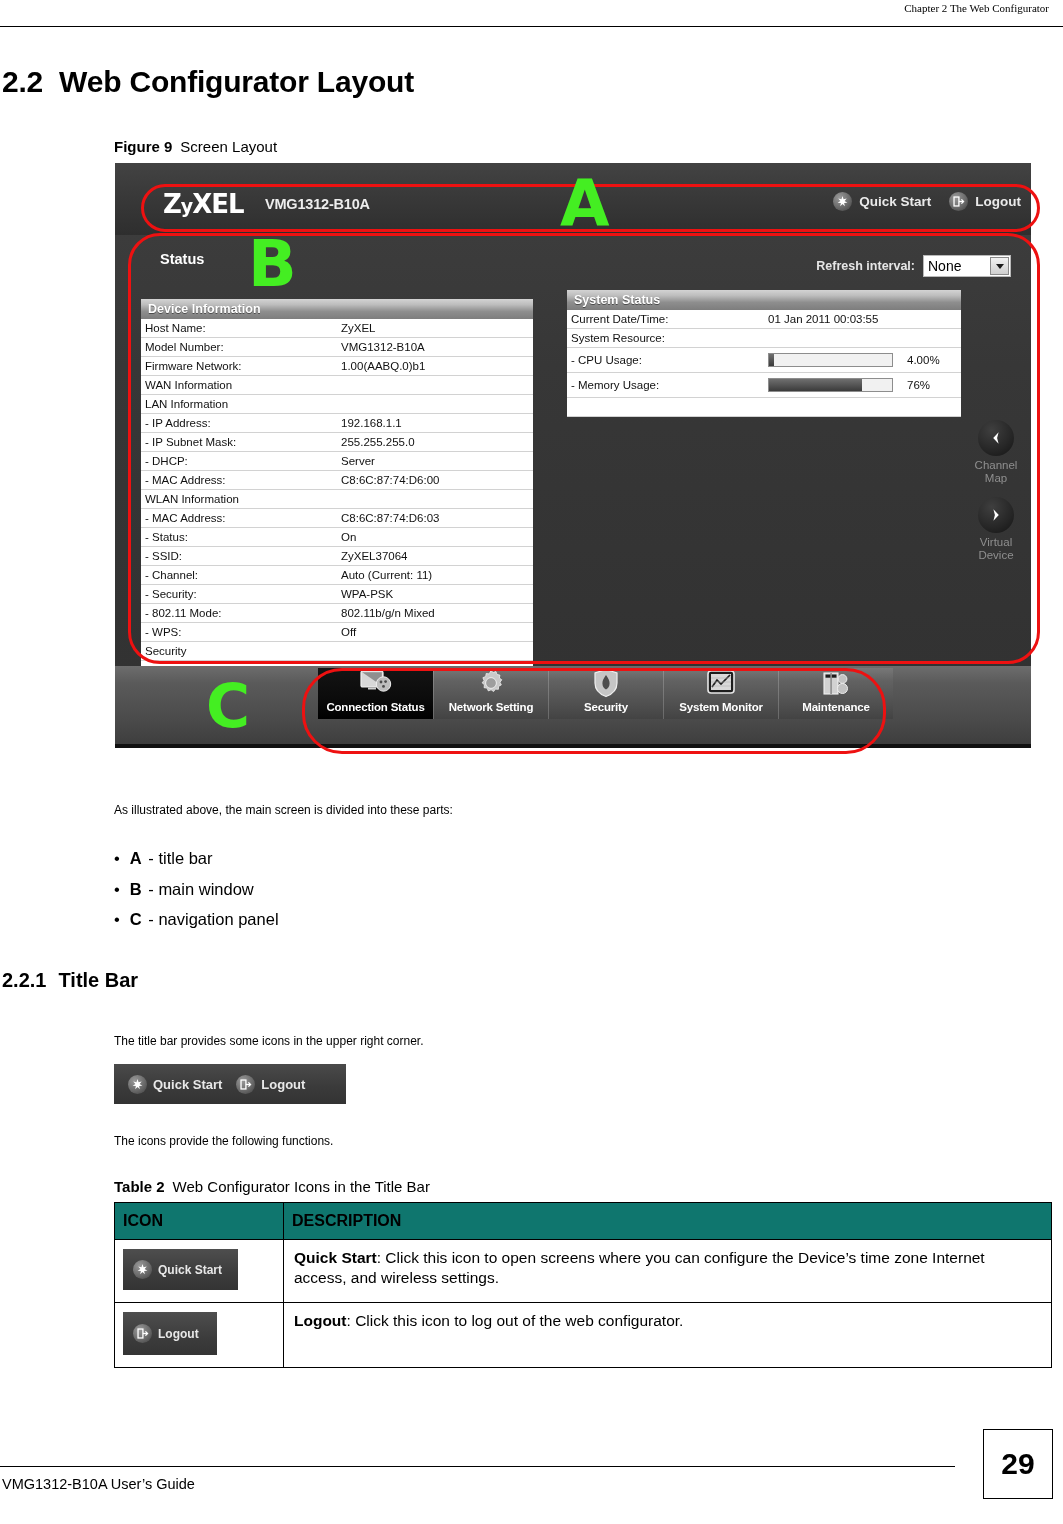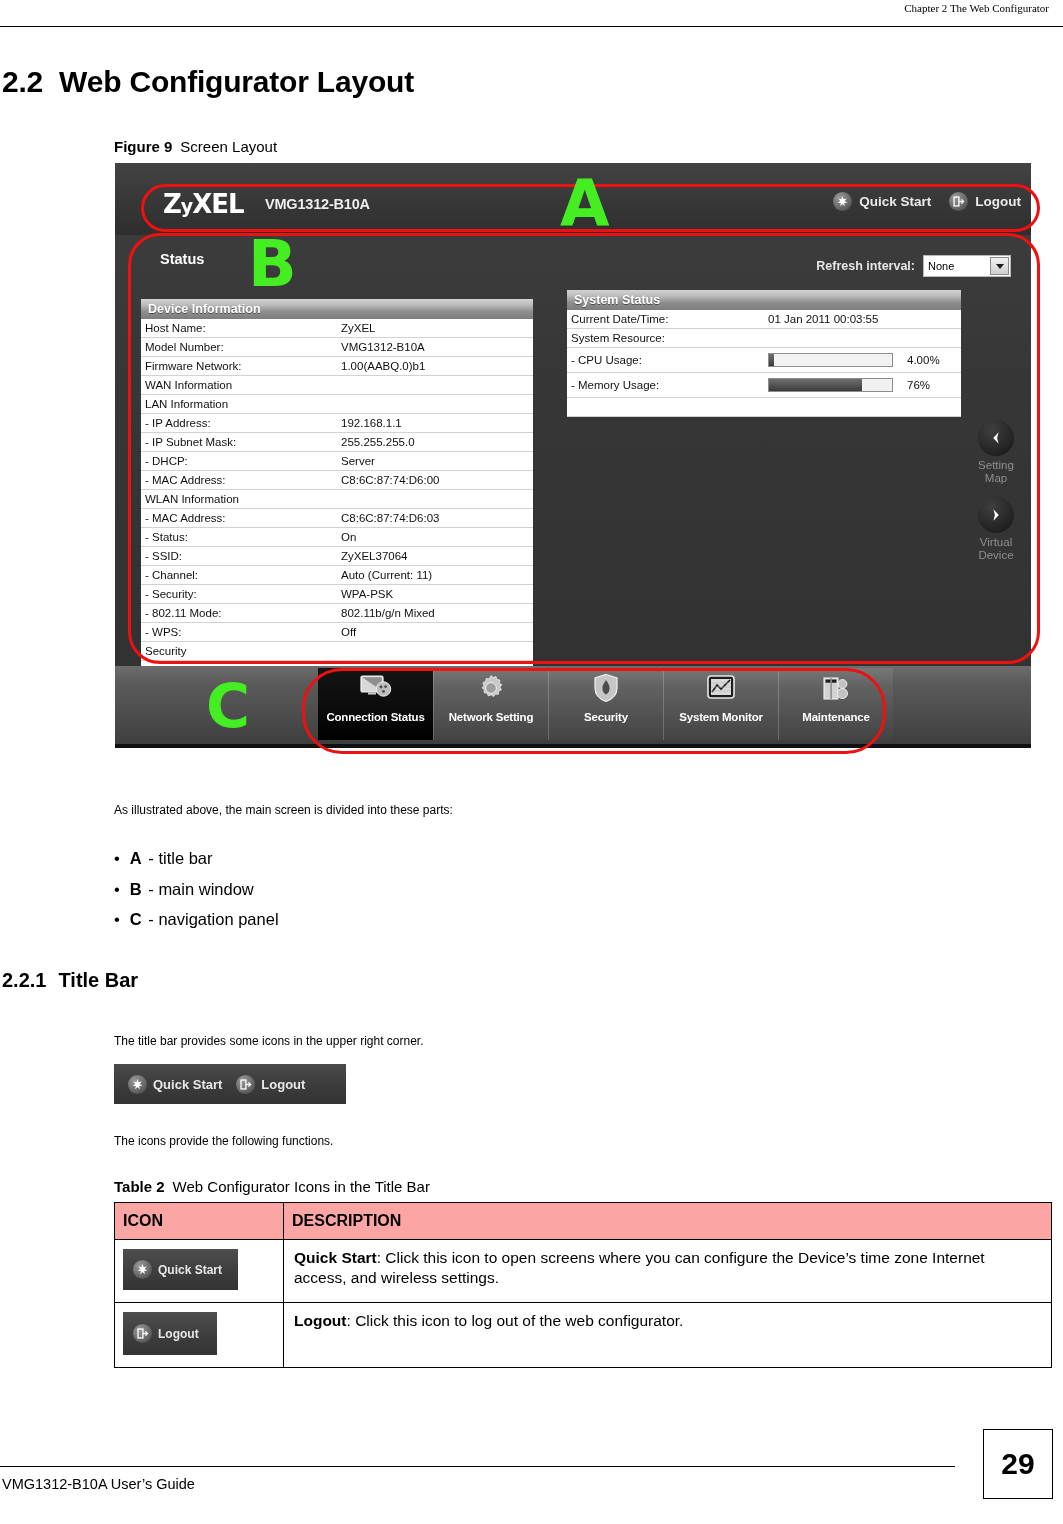--- a/index.html
+++ b/index.html
@@ -142,21 +142,21 @@
     width: 938px;
     border-collapse: collapse;
     font-size: 15.5px;
   }
   .doc-table th, .doc-table td {
     border: 1.4px solid #000;
     vertical-align: top;
     padding: 6px 8px;
   }
   .doc-table thead th {
-    background: #fca5a5;
+    background: #0f766e;
     text-align: left;
     font-weight: bold;
     font-size: 16px;
     padding: 9px 8px;
   }
   .doc-table .col-icon { width: 152px; }
   .doc-table td.icon-cell {
     padding: 9px 8px 12px 8px;
   }
   .doc-table td.desc-cell { line-height: 1.3; padding: 8px 10px 14px 10px; }
@@ -239,21 +239,21 @@
   }
   .ui-refresh .sel {
     margin-left: 8px;
     width: 86px; height: 20px;
     background: #ffffff;
     border: 1px solid #b9b9b9;
     display: flex; align-items: center;
     position: relative;
   }
   .ui-refresh .sel .val {
-    color: #000; font-weight: normal; font-size: 11px;
+    color: #000; font-weight: normal; font-size: 14px;
     padding-left: 4px;
   }
   .ui-refresh .sel .arrow {
     position: absolute; right: 1px; top: 1px;
     width: 17px; height: 16px;
     background: linear-gradient(180deg,#f2f2f2,#cfcfcf);
     border: 1px solid #8a8a8a;
     display: flex; align-items: center; justify-content: center;
   }
   .ui-refresh .sel .arrow i {
@@ -342,21 +342,21 @@
     left: 0; right: 0; bottom: 0; height: 78px;
     background: linear-gradient(180deg,#6d6d6d 0%, #5a5a5a 22%, #4a4a4a 70%, #3e3e3e 100%);
     border-bottom: 4px solid #111;
   }
   .ui-nav .navstrip {
     position: absolute; left: 203px; top: 2px;
     display: flex; height: 72px;
   }
   .ui-nav .navitem {
     width: 115px;
-    height: 72px;
+    height: 51px;
     display: flex;
     flex-direction: column;
     align-items: center;
     justify-content: flex-start;
     padding-bottom: 6px;
     box-sizing: border-box;
     border-left: 1px solid rgba(255,255,255,0.20);
     background: linear-gradient(180deg,#787878 0%, #626262 25%, #4e4e4e 75%, #434343 100%);
   }
   .ui-nav .navitem:first-child { border-left: none; }
@@ -577,21 +577,21 @@
         </table>
     </div>
 
     <div class="side-btns">
       <div class="sb">
         <div class="circle">
           <svg width="18" height="18" viewBox="0 0 18 18" aria-hidden="true">
             <path d="M11.6 3.2 L6.2 9 L11.6 14.8 L10.1 9 Z" fill="#ffffff"></path>
           </svg>
         </div>
-        <div class="lbl">Setting</div>
+        <div class="lbl">Channel</div>
         <div class="lbl">Map</div>
       </div>
       <div class="sb">
         <div class="circle">
           <svg width="18" height="18" viewBox="0 0 18 18" aria-hidden="true">
             <path d="M6.4 3.2 L11.8 9 L6.4 14.8 L7.9 9 Z" fill="#ffffff"></path>
           </svg>
         </div>
         <div class="lbl">Virtual</div>
         <div class="lbl">Device</div>

